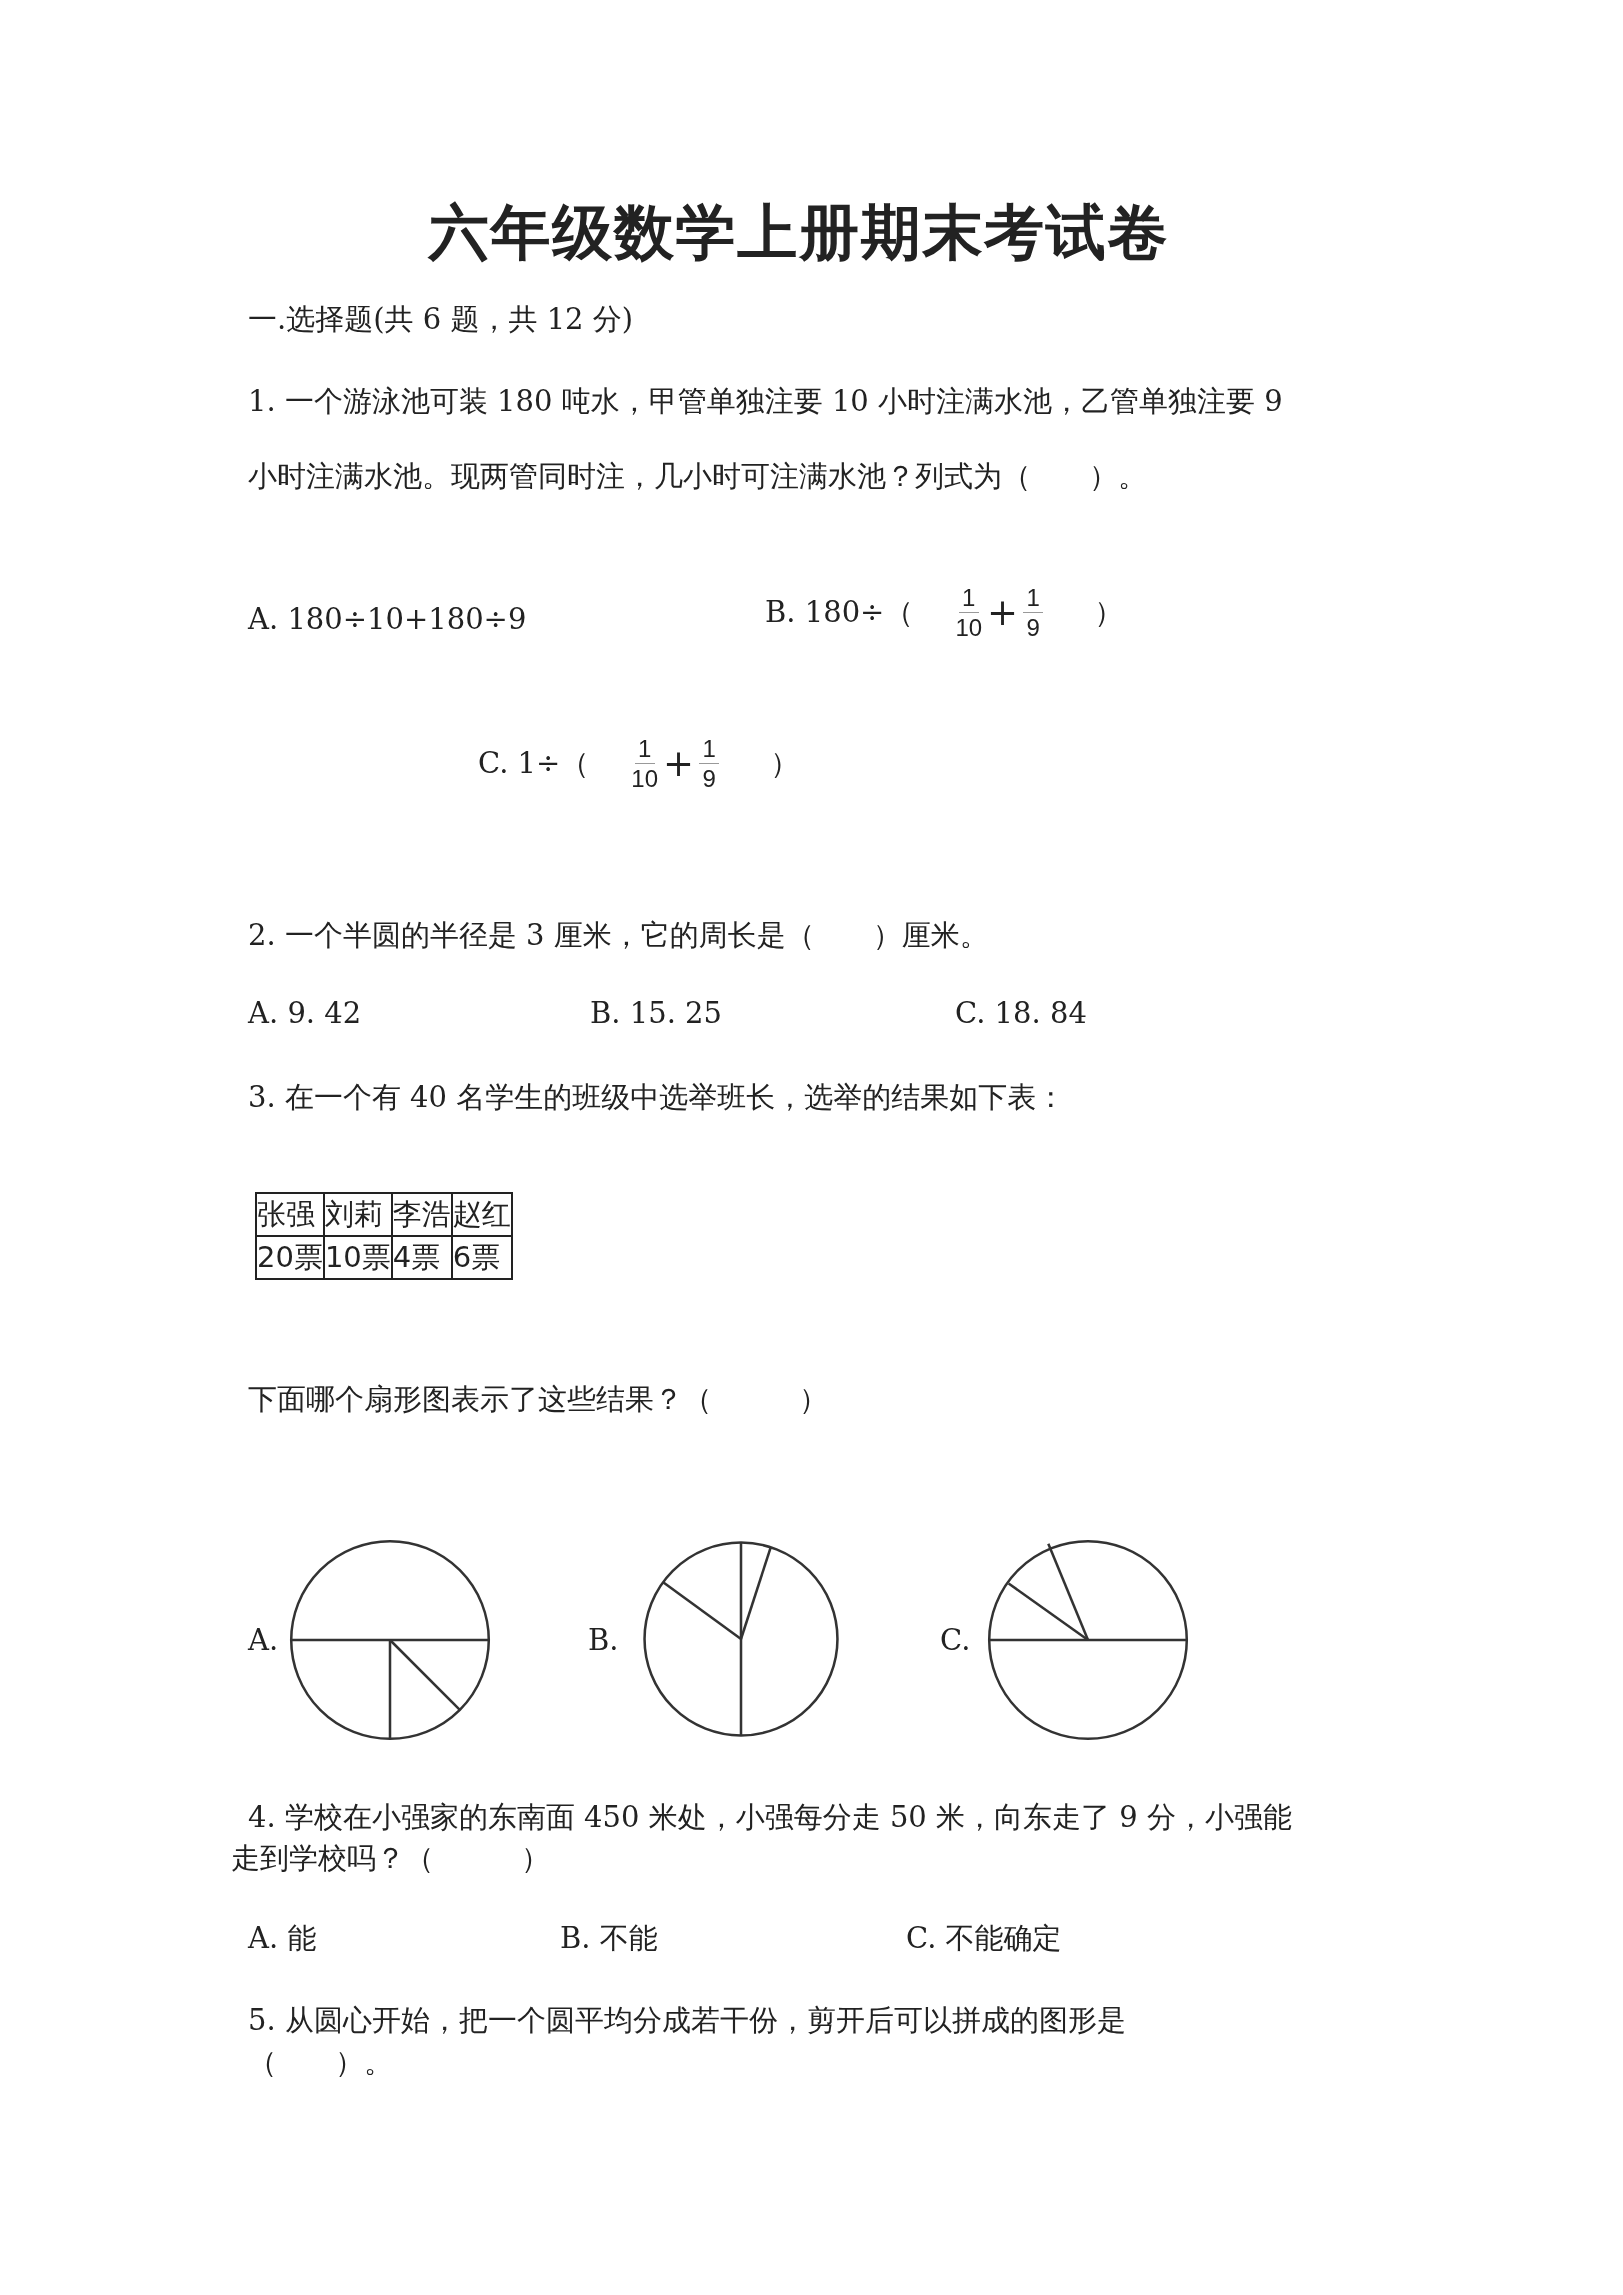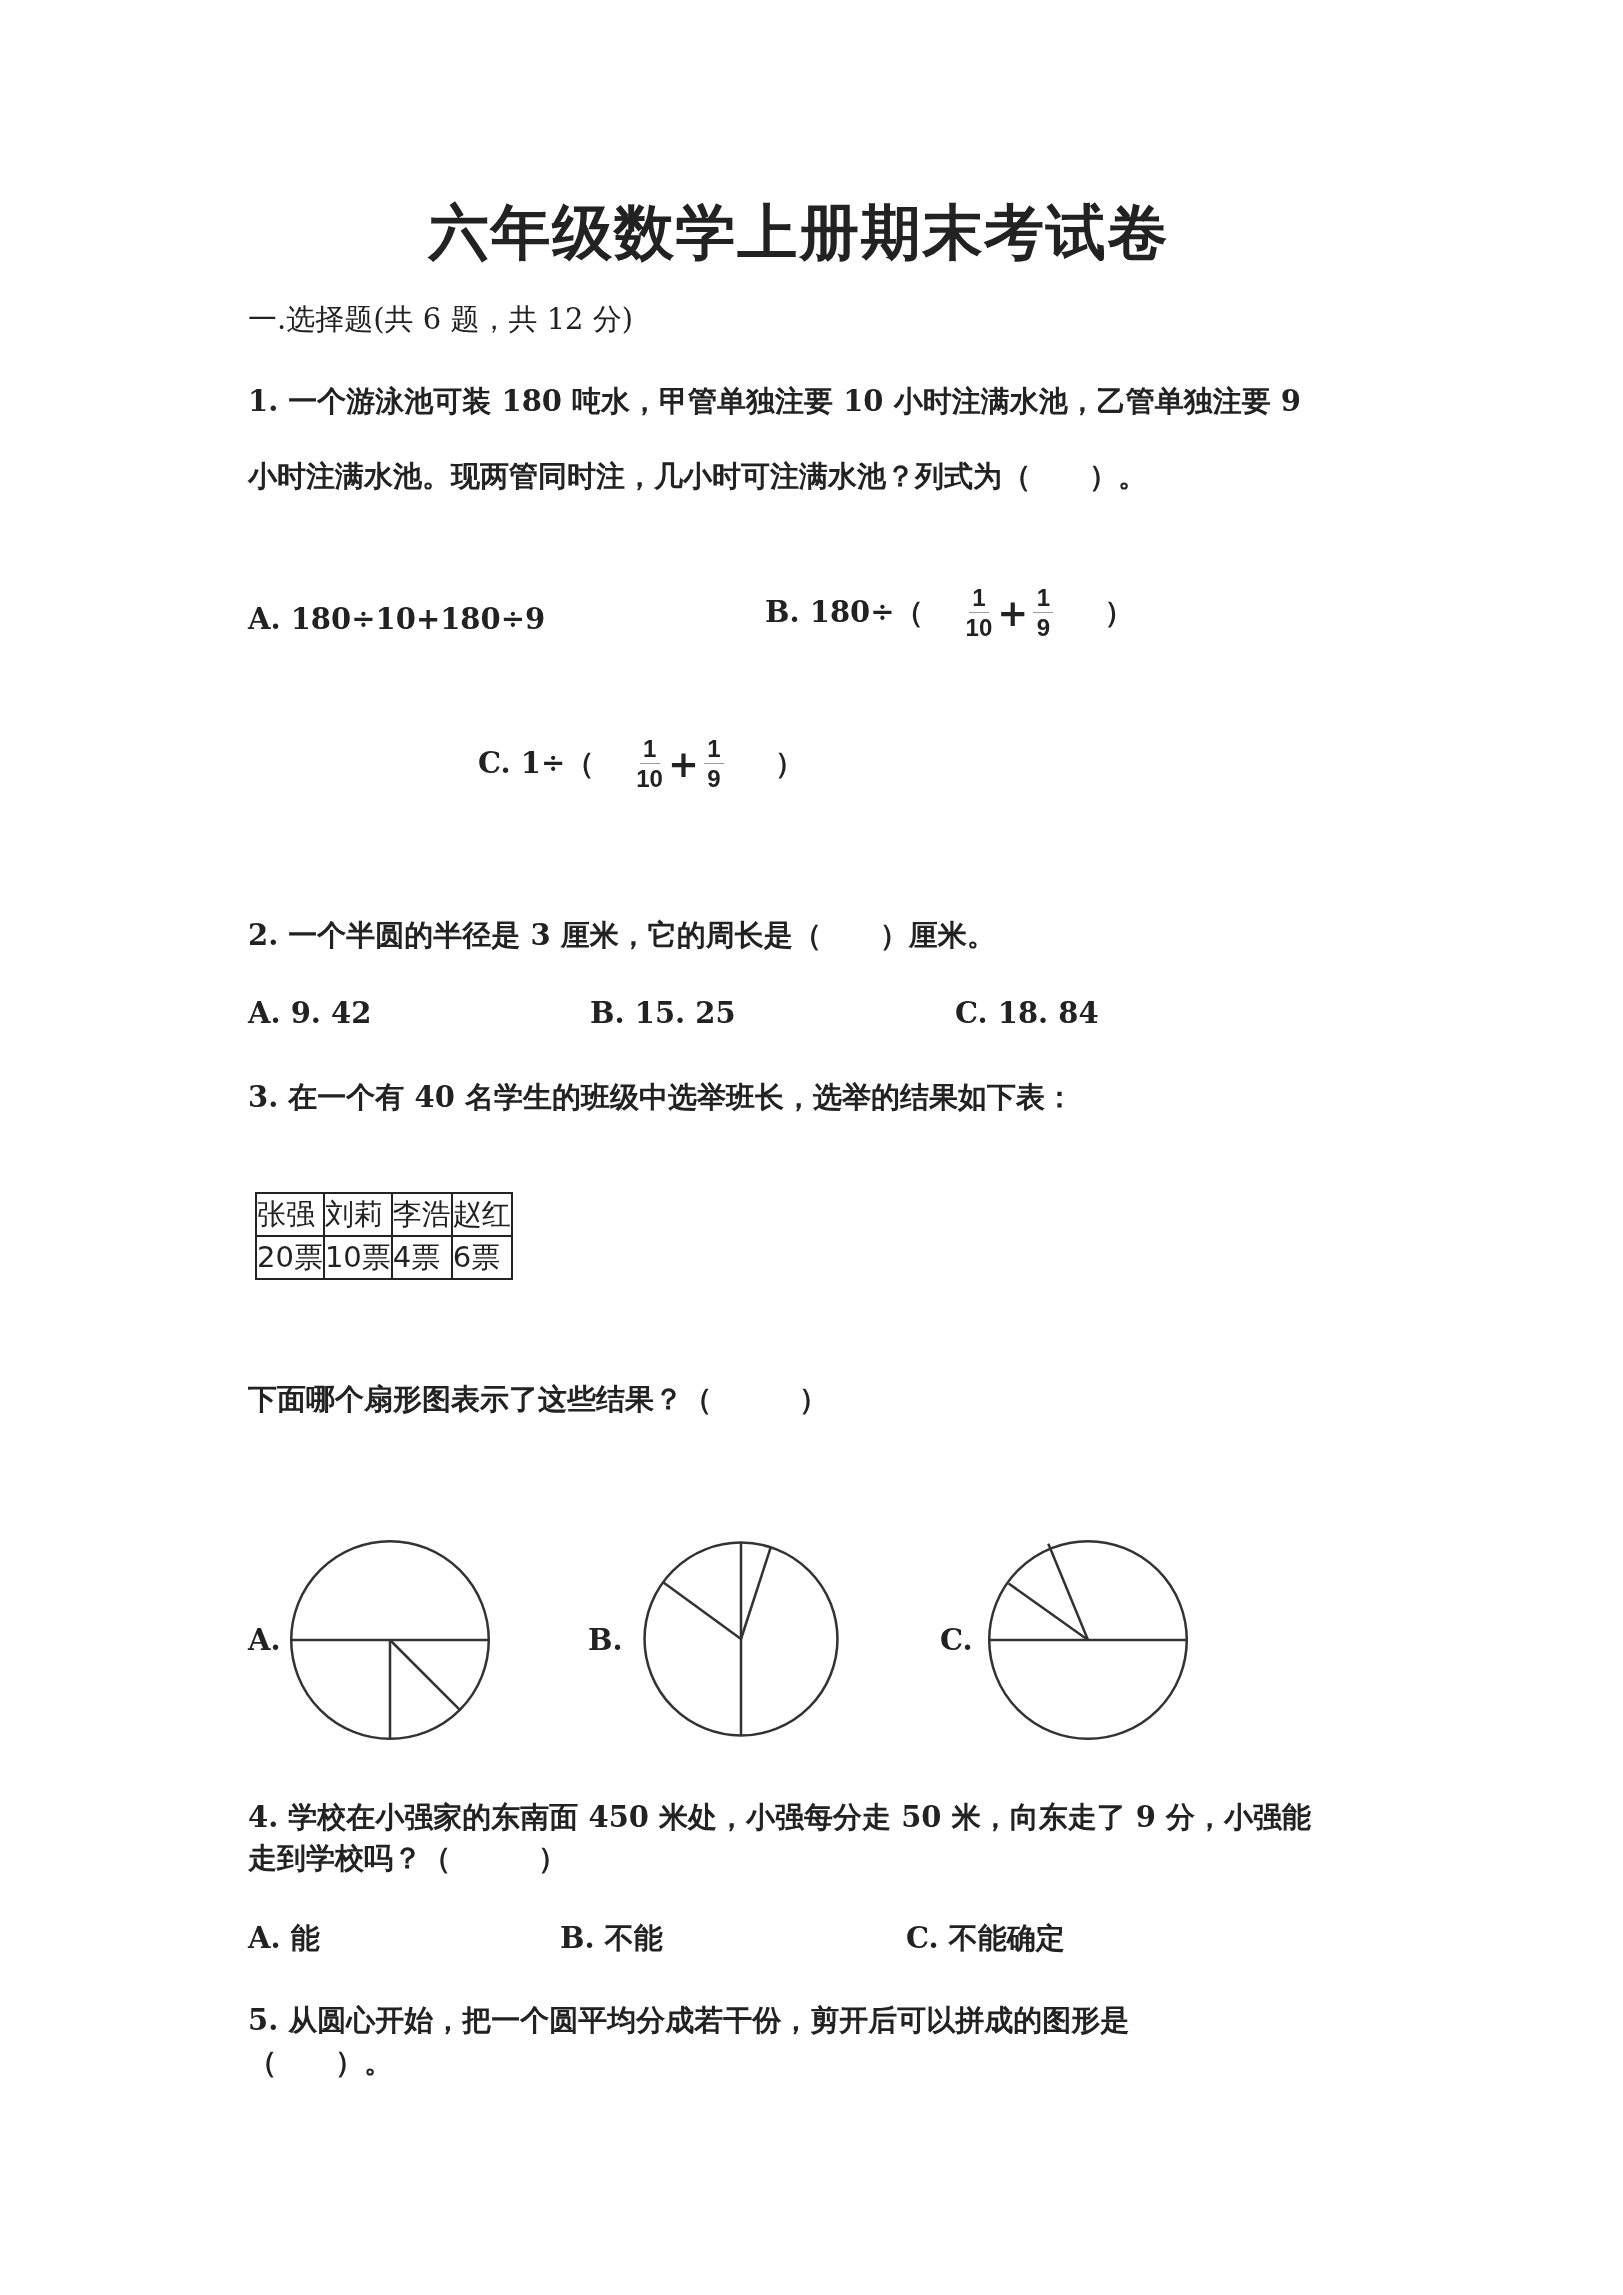--- a/index.html
+++ b/index.html
@@ -1,18 +1,18 @@
 <!DOCTYPE html>
 <html style="font-size:13.5px"><head>
 <meta charset="utf-8">
 <style>
   html,body{margin:0;padding:0;background:#fff;}
   body{width:1623px;height:2295px;position:relative;overflow:hidden;color:#222;
        font-family:"DejaVu Serif","Liberation Serif",serif;}
-  .abs{position:absolute;white-space:nowrap;font-weight:bold;}
+  .abs{position:absolute;white-space:nowrap;}
   .title{left:0;width:1598px;text-align:center;top:193px;font-size:60px;font-weight:bold;letter-spacing:1.7px;}
   .sec{top:300px;left:248px;font-size:29px;font-weight:normal;}
   .txt{font-size:29px;}
   .frac{display:inline-flex;flex-direction:column;align-items:center;vertical-align:middle;font-size:24px;line-height:29px;font-family:"Liberation Sans",sans-serif;}
   .frac .num{border-bottom:1.7px solid #999;padding:0 3.4px;}
   .plus{font-size:37px;vertical-align:middle;margin:0 5px;}
   table.votes{position:absolute;left:255px;top:1192px;border-collapse:collapse;font-family:"DejaVu Sans",sans-serif;font-size:29px;}
   table.votes td{border:2.5px solid #222;padding:0 0;height:41px;line-height:41px;}
   svg.pie{position:absolute;}
 </style>
@@ -104,20 +104,20 @@
 <svg class="pie" style="left:985px;top:1537px;" width="206" height="206" viewBox="0 0 244 244">
   <g fill="none" stroke="#333" stroke-width="3">
     <circle cx="122" cy="122" r="117"></circle>
     <line x1="5" y1="122" x2="239" y2="122"></line>
     <line x1="122" y1="122" x2="75" y2="8"></line>
     <line x1="122" y1="122" x2="28" y2="55"></line>
   </g>
 </svg>
 
 <div class="abs txt" style="left:248px;top:1798px;">4. 学校在小强家的东南面 450 米处，小强每分走 50 米，向东走了 9 分，小强能</div>
-<div class="abs txt" style="left:248px;top:1839px;">走到学校吗？（　　　）</div>
+<div class="abs txt" style="left:231px;top:1839px;">走到学校吗？（　　　）</div>
 <div class="abs txt" style="left:248px;top:1919px;">A. 能</div>
 <div class="abs txt" style="left:560px;top:1919px;">B. 不能</div>
 <div class="abs txt" style="left:906px;top:1919px;">C. 不能确定</div>
 
 <div class="abs txt" style="left:248px;top:2001px;">5. 从圆心开始，把一个圆平均分成若干份，剪开后可以拼成的图形是</div>
 <div class="abs txt" style="left:248px;top:2043px;">（　　）。</div>
 
 
 </body></html>

